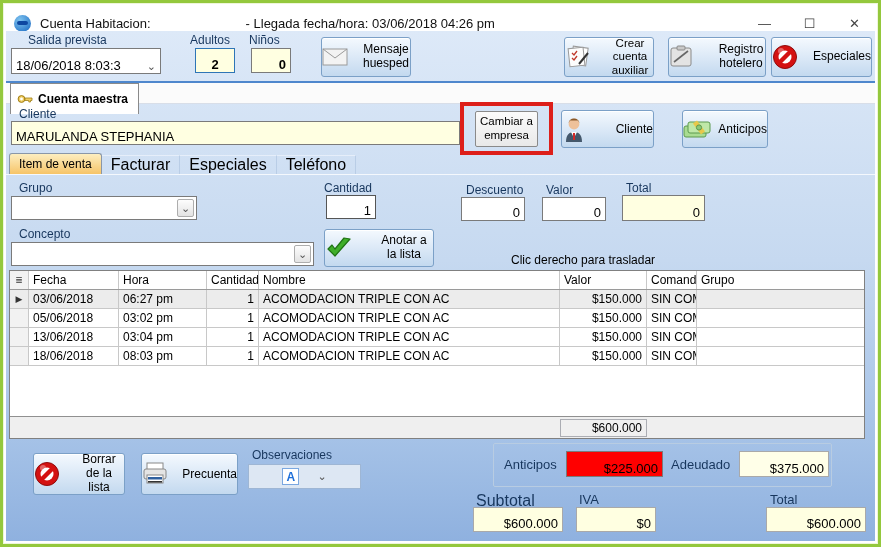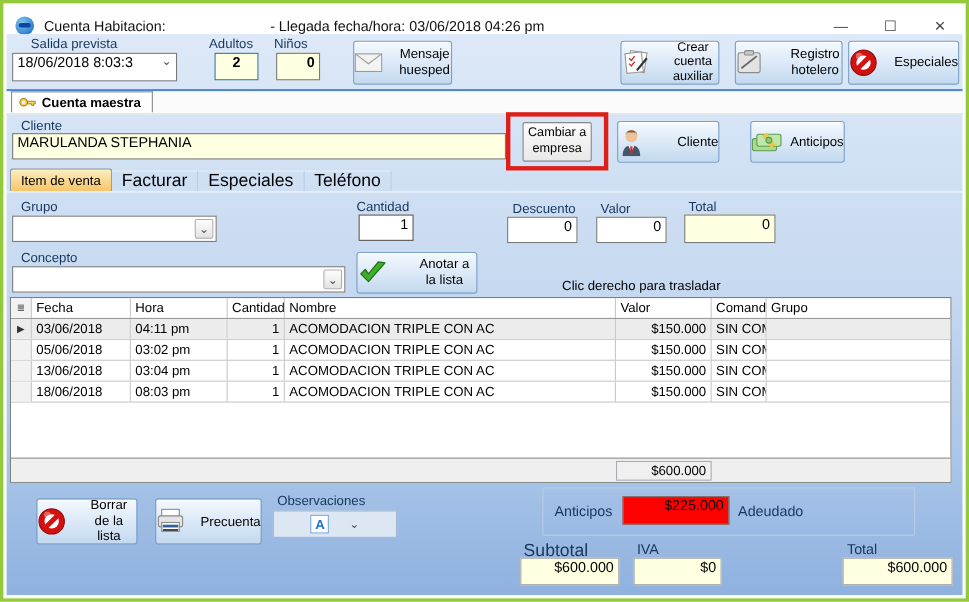--- a/index.html
+++ b/index.html
@@ -13,36 +13,36 @@
   .appicon:after{content:"";position:absolute;left:3px;top:6px;width:11px;height:4px;background:#0d47a1;border-radius:2px;}
   .title-text{font-size:13px;color:#111;margin-left:9px;}
   .title-sub{font-size:13px;color:#111;margin-left:95px;}
   .wctrl{width:45px;height:26px;display:flex;align-items:center;justify-content:center;font-size:13px;color:#444;}
   .wctrls{margin-left:auto;display:flex;}
   
   .body{position:absolute;left:3px;top:28px;right:3px;bottom:3px;
         background:linear-gradient(#dde9f8 0%,#c6d9f0 45%,#a5c2e7 80%,#8fb1df 100%);}
   .lbl{position:absolute;font-size:12px;color:#17365D;white-space:nowrap;}
   .field{position:absolute;border:1px solid #7a7a7a;background:#fff;font-size:13px;color:#000;
-         display:flex;align-items:flex-start;padding:0 4px;gap:12px;}
+         display:flex;align-items:flex-end;padding:0 4px;gap:12px;}
   .yellow{background:#FFFFE1;}
   .right{justify-content:flex-end;}
   .btn{position:absolute;border:1px solid #7BA0C7;border-radius:3px;
        background:linear-gradient(#f4f9fe 0%,#dcE9f7 50%,#c3d9ef 100%);
        display:flex;align-items:center;justify-content:space-between;gap:5px;font-size:12px;color:#000;
        box-shadow:inset 0 1px 0 #fff;}
   .btn .txt{text-align:center;line-height:1.15;}
   .chev{color:#555;font-size:11px;}
   .combo-btn{position:absolute;right:2px;top:2px;bottom:2px;width:17px;background:linear-gradient(#fdfdfd,#e3e3e3);
              border:1px solid #adadad;border-radius:2px;display:flex;align-items:center;justify-content:center;}
   
   .tb-divider{position:absolute;left:0;right:0;top:50px;height:2px;background:#4e87cd;}
   
   .tabstrip{position:absolute;left:0;right:0;top:52px;height:21px;background:#fbfbfb;border-bottom:1px solid #d8dee8;}
-  .master-tab{position:absolute;left:4px;top:0;height:19px;padding:0 10px 0 6px;background:#fff;
+  .master-tab{position:absolute;left:4px;top:0;height:31px;padding:0 10px 0 6px;background:#fff;
               border:1px solid #8a8a8a;border-bottom:none;display:flex;align-items:center;gap:5px;
               font-size:12px;font-weight:bold;color:#000;}
   
   .itabs{position:absolute;left:3px;top:122px;height:21px;display:flex;align-items:flex-end;}
   .itab{height:19px;padding:0 9px;font-size:16px;color:#000;display:flex;align-items:center;
         border-right:1px solid #b9cde6;border-top:1px solid #e6eefa;background:transparent;}
   .itab.active{height:21px;background:linear-gradient(#fdeec0,#f6c468);border:1px solid #8a97a8;border-bottom:none;
                border-radius:3px 3px 0 0;font-size:12px;}
   .itabs-underline{position:absolute;left:0;right:0;top:143px;height:1px;background:#f4f8fd;}
   
@@ -233,21 +233,21 @@
         <div class="gcell hdr c-cant" style="justify-content:flex-start;">Cantidad</div>
         <div class="gcell hdr c-nom">Nombre</div>
         <div class="gcell hdr c-val" style="justify-content:flex-start;">Valor</div>
         <div class="gcell hdr c-com">Comanda</div>
         <div class="gcell hdr c-gru">Grupo</div>
       </div>
 
       <div class="grow sel">
         <div class="gcell gut">▶</div>
         <div class="gcell c-fecha">03/06/2018</div>
-        <div class="gcell c-hora">04:11 pm</div>
+        <div class="gcell c-hora">06:27 pm</div>
         <div class="gcell c-cant">1</div>
         <div class="gcell c-nom">ACOMODACION TRIPLE CON AC</div>
         <div class="gcell c-val">$150.000</div>
         <div class="gcell c-com">SIN COMANDA</div>
         <div class="gcell c-gru"></div>
       </div>
       <div class="grow">
         <div class="gcell gut"></div>
         <div class="gcell c-fecha">05/06/2018</div>
         <div class="gcell c-hora">03:02 pm</div>
@@ -307,20 +307,21 @@
     <div class="lbl" style="left:246px;top:417px;">Observaciones</div>
     <div class="obs-combo">
       <div class="aicon">A</div>
       <span class="chev">⌄</span>
     </div>
 
     <div class="panel"></div>
     <div class="lbl" style="left:498px;top:426px;font-size:13px;">Anticipos</div>
     <div class="field right" style="left:560px;top:420px;width:97px;height:26px;background:#FF0000;font-size:13px;">$225.000</div>
     <div class="lbl" style="left:665px;top:426px;font-size:13px;">Adeudado</div>
+    <div class="field right" style="left:733px;top:420px;width:90px;height:26px;background:#FFFFE8;border-color:#a9a9a9;font-size:13px;">$375.000</div>
 
     <div class="lbl" style="left:470px;top:461px;font-size:16px;">Subtotal</div>
     <div class="field yellow right" style="left:467px;top:476px;width:90px;height:25px;border-color:#a9a9a9;font-size:13px;">$600.000</div>
 
     <div class="lbl" style="left:573px;top:461px;font-size:13px;">IVA</div>
     <div class="field yellow right" style="left:570px;top:476px;width:80px;height:25px;border-color:#a9a9a9;font-size:13px;">$0</div>
 
     <div class="lbl" style="left:764px;top:461px;font-size:13px;">Total</div>
     <div class="field yellow right" style="left:760px;top:476px;width:100px;height:25px;border-color:#a9a9a9;font-size:13px;">$600.000</div>
 

